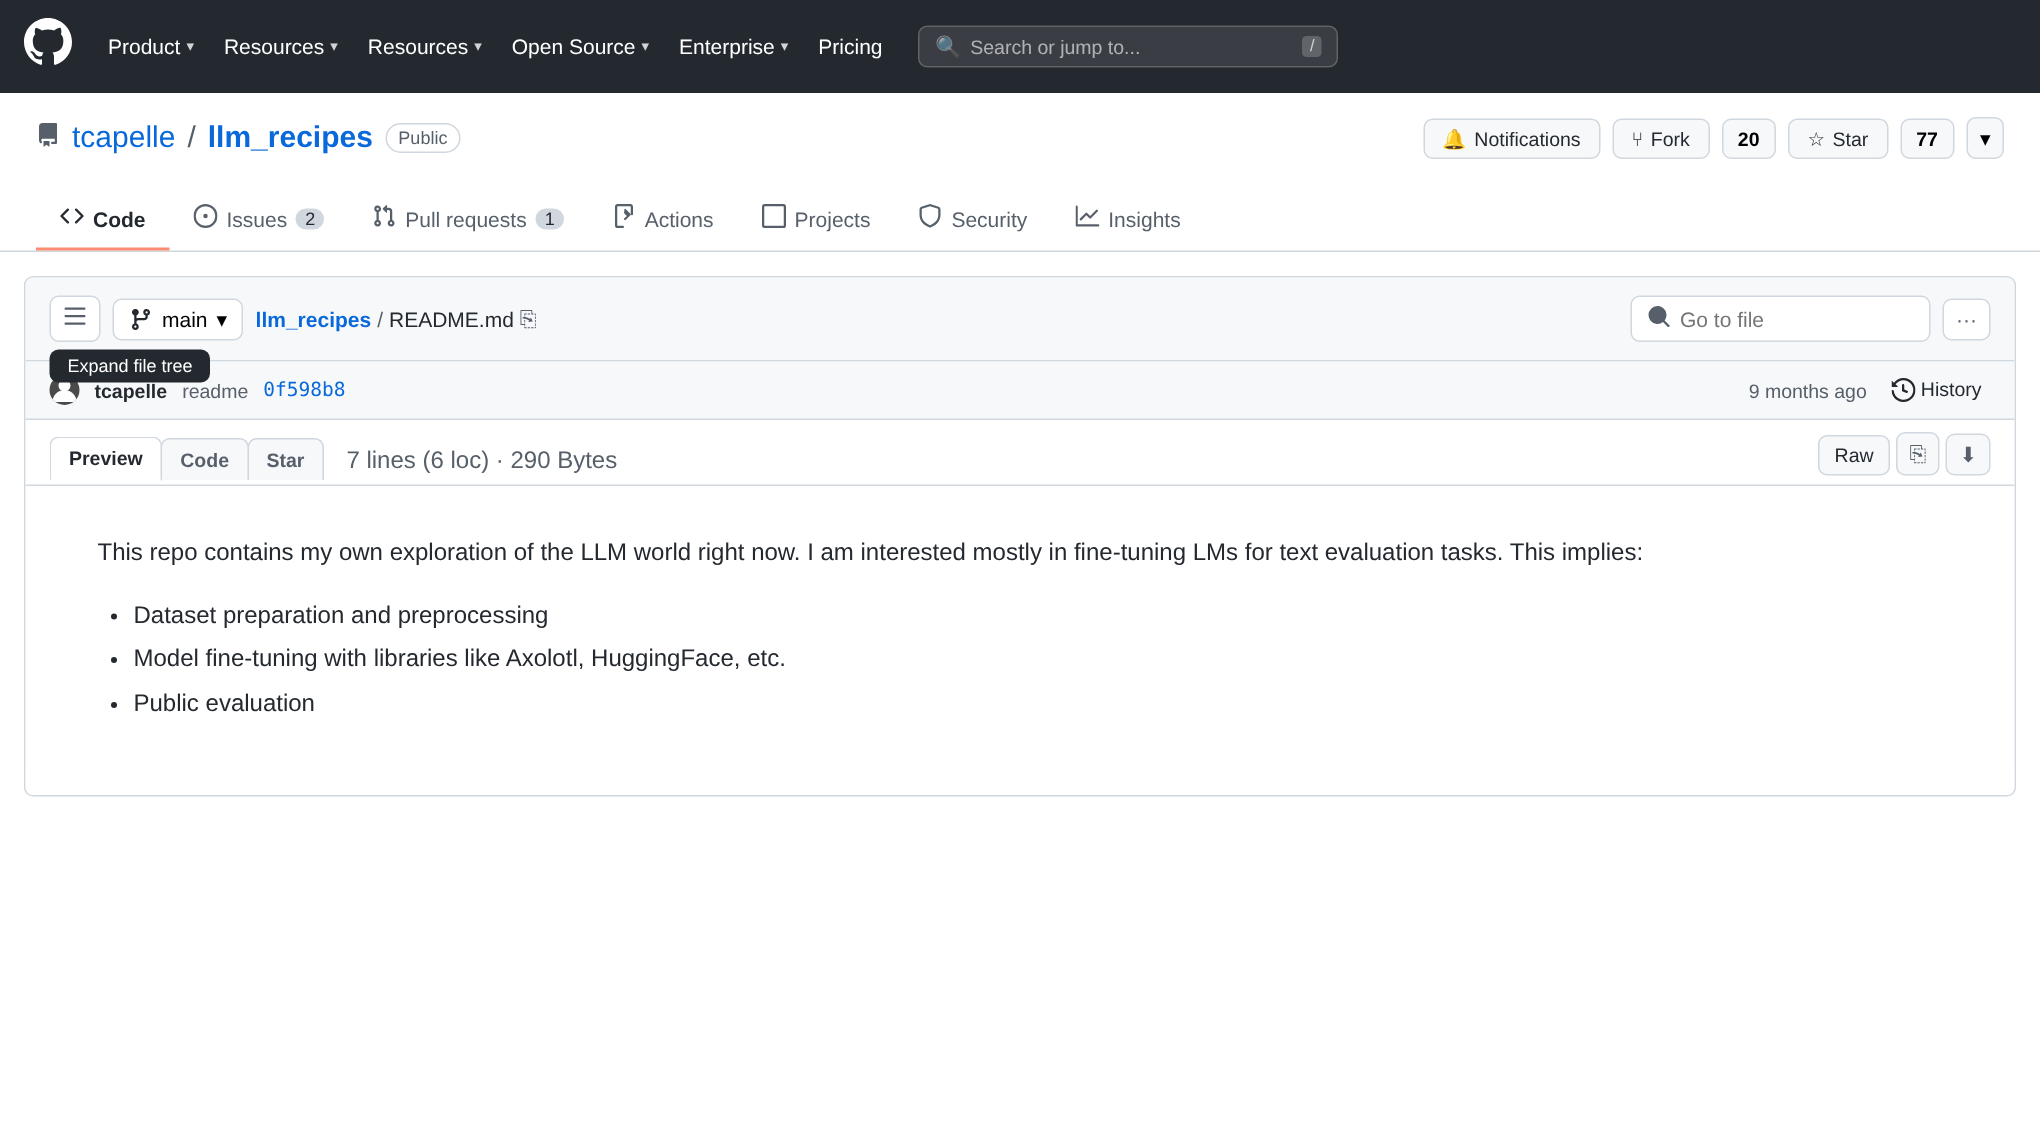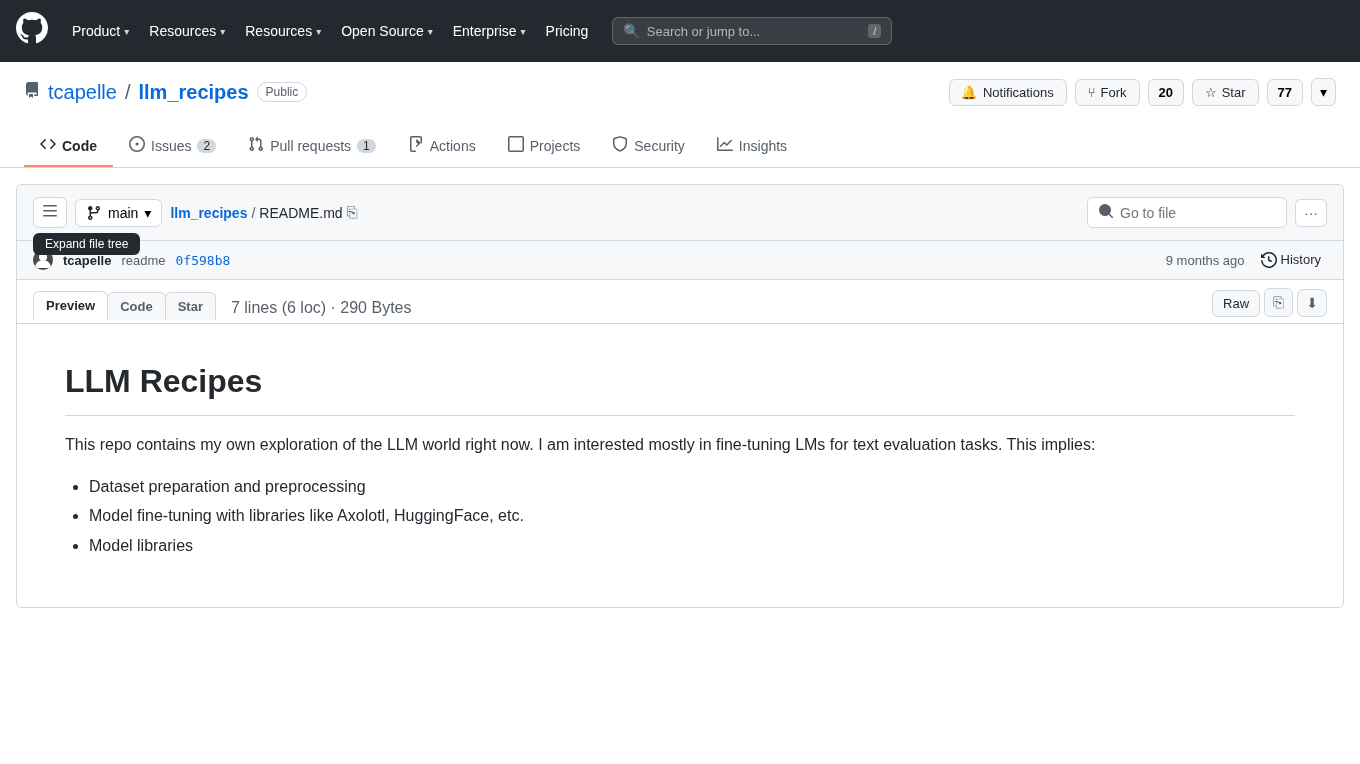--- a/index.html
+++ b/index.html
@@ -384,22 +384,21 @@
     <button class="file-tab">Star</button>
     <span class="file-info">7 lines (6 loc) · 290 Bytes</span>
     <div class="file-actions">
       <button class="file-action-btn">Raw</button>
       <button class="file-action-icon">⎘</button>
       <button class="file-action-icon">⬇</button>
     </div>
   </div>
 
   <div class="readme-content">
-    <h1>LLM Recipes</h1>
     <p>This repo contains my own exploration of the LLM world right now. I am interested mostly in fine-tuning LMs for text evaluation tasks. This implies:</p>
     <ul>
       <li>Dataset preparation and preprocessing</li>
       <li>Model fine-tuning with libraries like Axolotl, HuggingFace, etc.</li>
-      <li>Model libraries</li>
+      <li>Public evaluation</li>
     </ul>
   </div>
 
 </div>
 
 </body></html>

